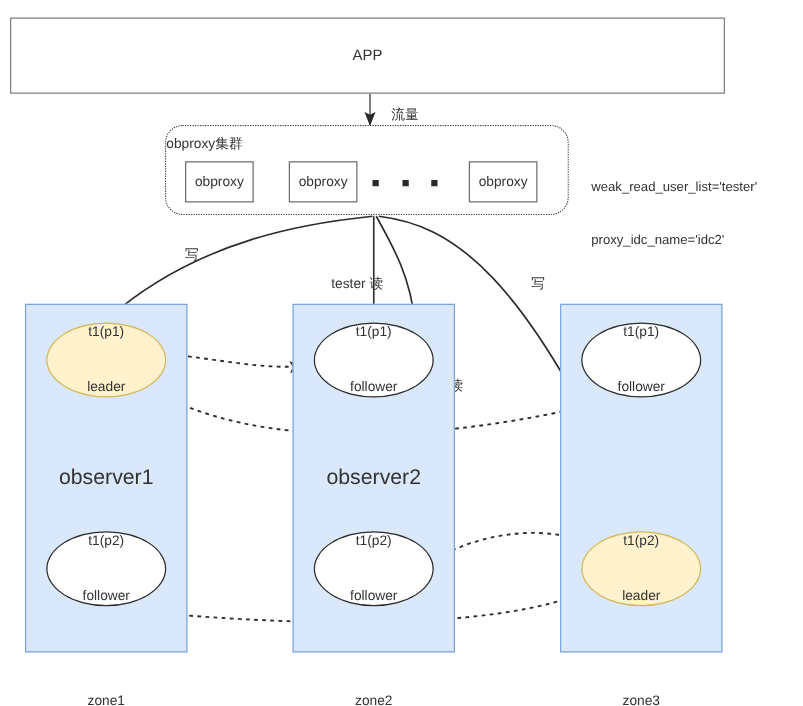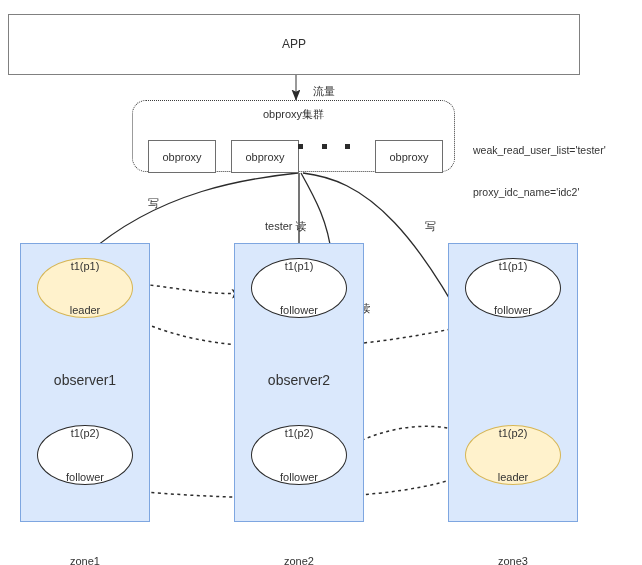--- a/index.html
+++ b/index.html
@@ -53,38 +53,37 @@
     border: 1.6px dotted #3b3b3b;
     border-radius: 14px;
     box-sizing: border-box;
     background: transparent;
   }
   .proxy-cluster-title {
     position: absolute;
     left: 0;
     right: 0;
     top: 6px;
-    text-align: center;
+    text-align: left;
     font-size: 11px;
     color: #333333;
   }
   .proxy-box {
     position: absolute;
     top: 129px;
-    width: 68px;
+    width: 55px;
     height: 33px;
     border: 1.3px solid #6e6e6e;
     background: #ffffff;
     box-sizing: border-box;
     font-size: 11px;
     color: #333333;
     display: flex;
     align-items: center;
     justify-content: center;
-    margin-top: 11px;
   }
   .dots {
     position: absolute;
     top: 140px;
     left: 298px;
     width: 52px;
     height: 12px;
     display: flex;
     align-items: center;
     justify-content: space-between;
@@ -121,21 +120,21 @@
     font-size: 11px;
     line-height: 14px;
     color: #333333;
     white-space: pre;
   }
   .observer-label {
     position: absolute;
     top: 372px;
     width: 130px;
     text-align: center;
-    font-size: 14px;
+    font-size: 17px;
     color: #333333;
   }
   .node {
     position: absolute;
     width: 96px;
     height: 60px;
     border-radius: 50%;
     box-sizing: border-box;
     display: flex;
     flex-direction: column;

